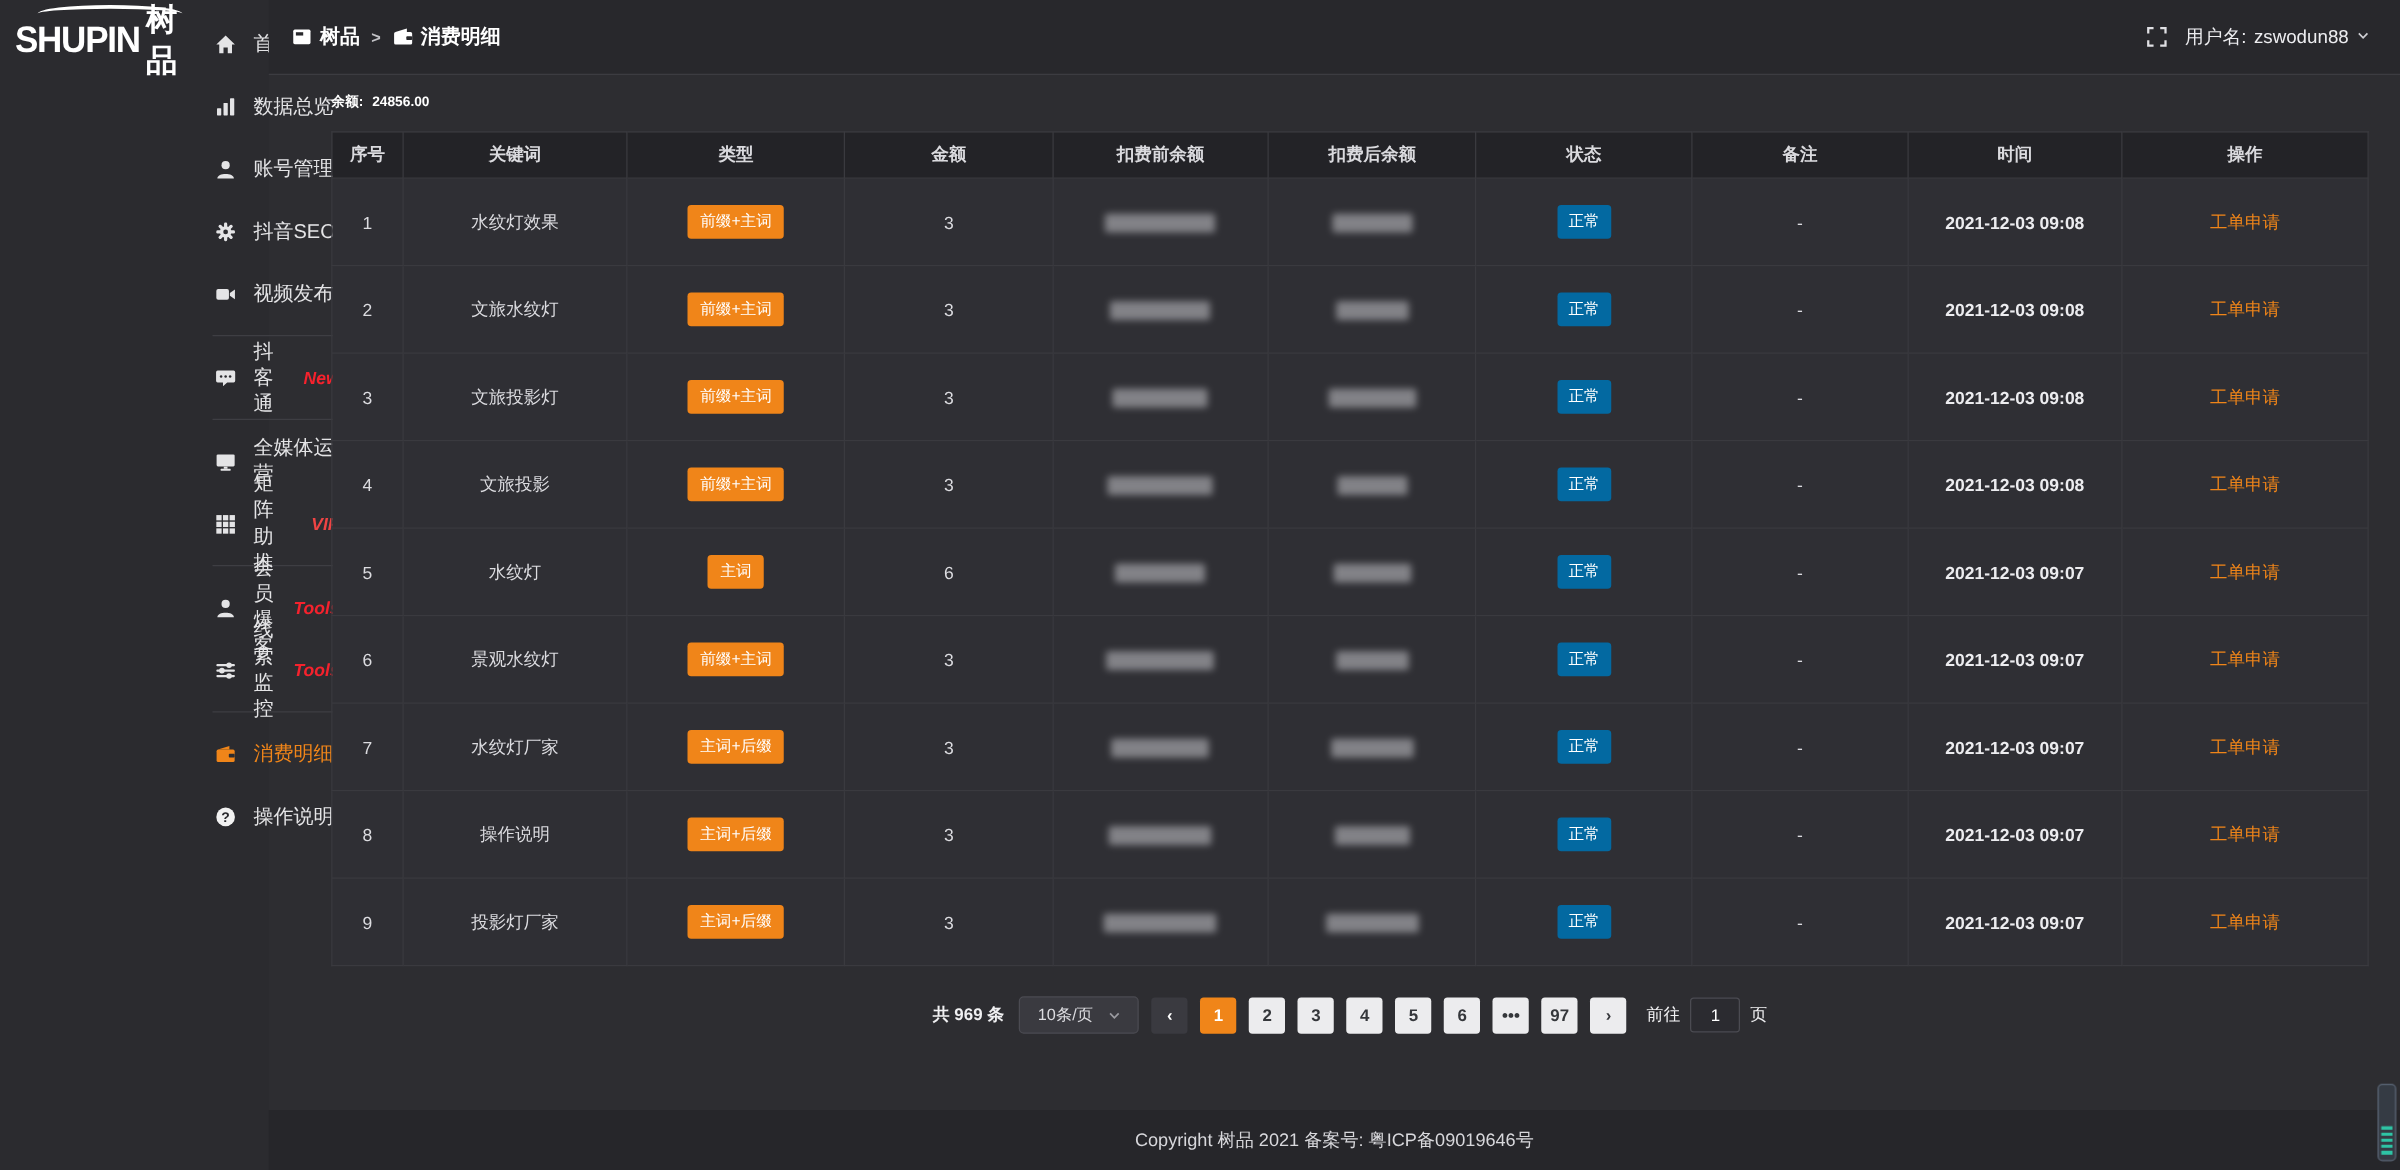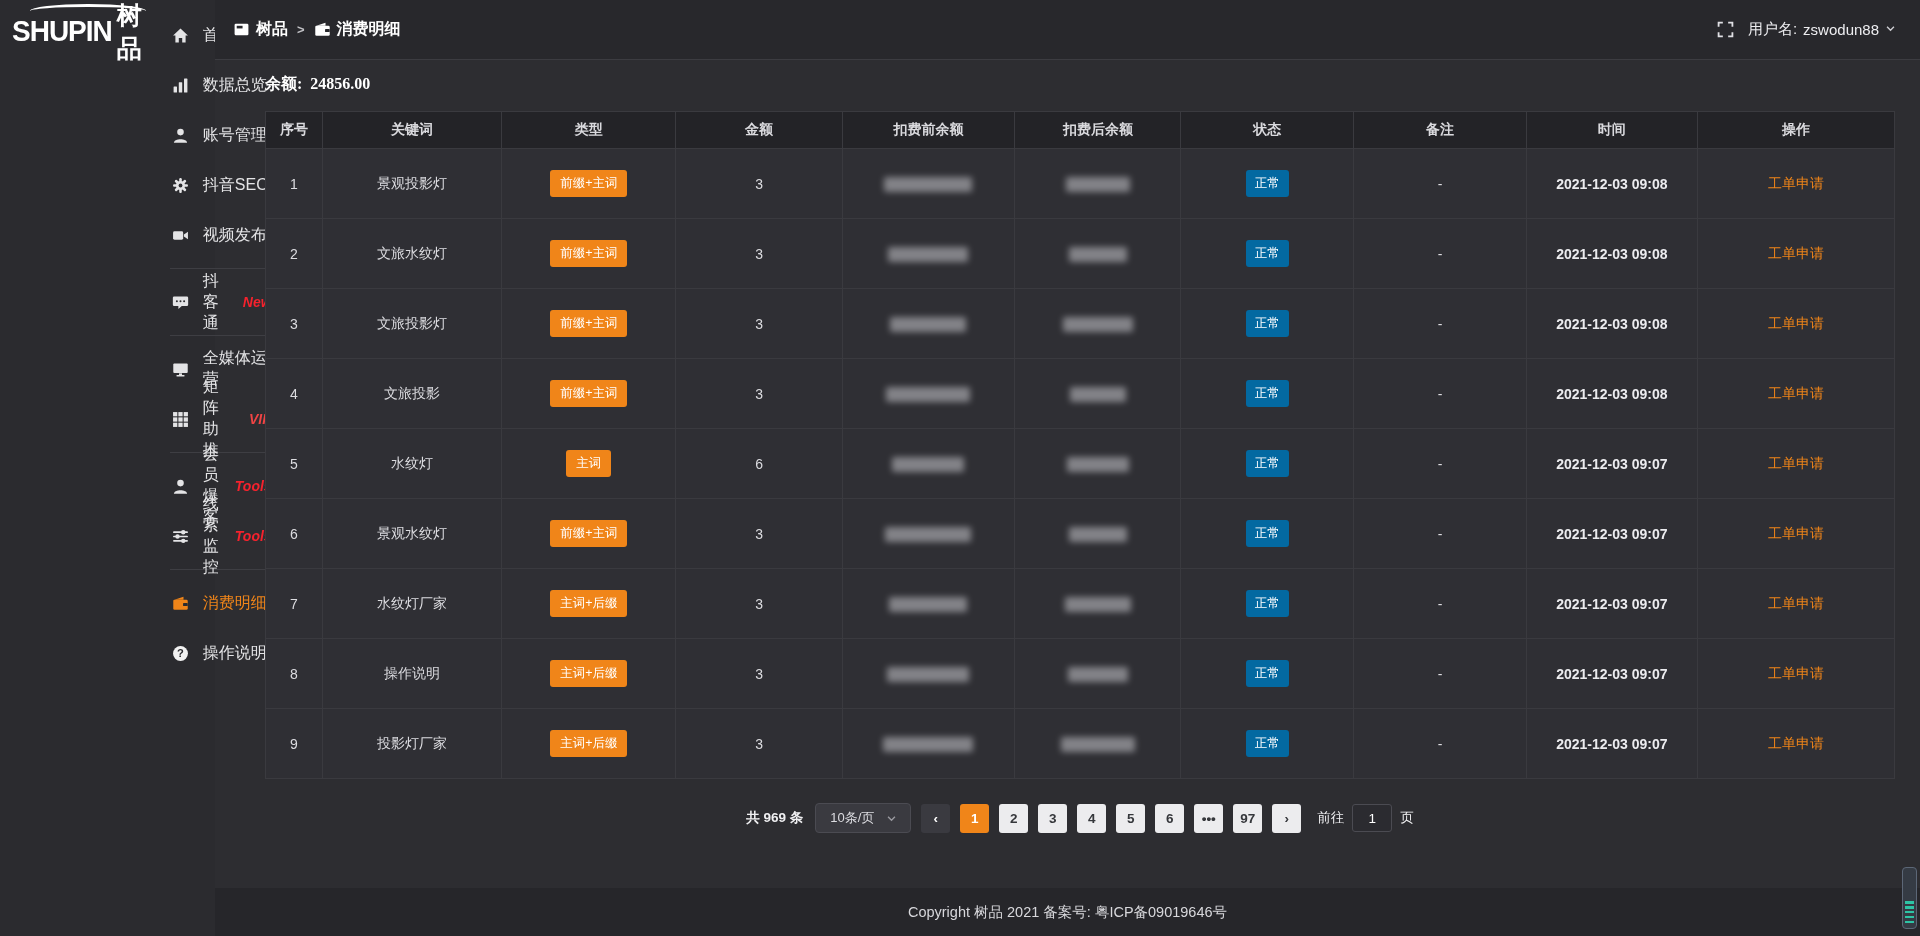--- a/index.html
+++ b/index.html
@@ -40,21 +40,21 @@
   .crumb { display: flex; align-items: center; gap: 6px; cursor: pointer; }
   .crumb .icon { color: #fff; display: flex; }
   .crumb-sep { color: #c2c2c6; font-size: 13px; }
   .user-area { display: flex; align-items: center; gap: 14px; font-size: 15px; color: #ededf0; }
   .fullscreen { display: flex; cursor: pointer; color: #e0e0e4; }
   .user-name { display: flex; align-items: center; gap: 6px; cursor: pointer; }
   .user-name .chev-sm { color: #cfcfd4; font-size: 12px; }
 
   
   main { flex: 1; padding: 14px 25px 0 50px; }
-  .balance { font-size: 16px; font-weight: bold; color: #fff; margin-bottom: 16px; font-family: Liberation Serif, serif; }
+  .balance { font-size: 11px; font-weight: bold; color: #fff; margin-bottom: 16px; }
   .balance b { margin-left: 4px; }
 
   table { width: 100%; border-collapse: collapse; table-layout: fixed; }
   thead th { background: #232327; height: 37px; font-size: 14px; font-weight: bold; color: #dadade;
              border: 1px solid #3a3a3f; }
   tbody td { height: 70px; background: #2f2f34; text-align: center; font-size: 14px; color: #dcdce0;
              border: 1px solid #3a3a3f; }
   td.time-cell { font-weight: bold; color: #ececef; }
   .type-badge { display: inline-block; background: #f08519; color: #fff; font-size: 12.5px;
                 padding: 5px 10px; border-radius: 3px; }
@@ -358,21 +358,21 @@
               <th>扣费后余额</th>
               <th>状态</th>
               <th>备注</th>
               <th>时间</th>
               <th>操作</th>
             </tr>
           </thead>
         <tbody id="table-body">
   <tr>
     <td>1</td>
-    <td>景观投影灯</td>
+    <td>水纹灯效果</td>
     <td><span class="type-badge">前缀+主词</span></td>
     <td>3</td>
     <td><span class="blur-blob" style="width:88px"></span></td>
     <td><span class="blur-blob" style="width:64px"></span></td>
     <td><span class="status-badge">正常</span></td>
     <td>-</td>
     <td class="time-cell">2021-12-03 09:08</td>
     <td><a class="action-link">工单申请</a></td>
   </tr>
   <tr>

